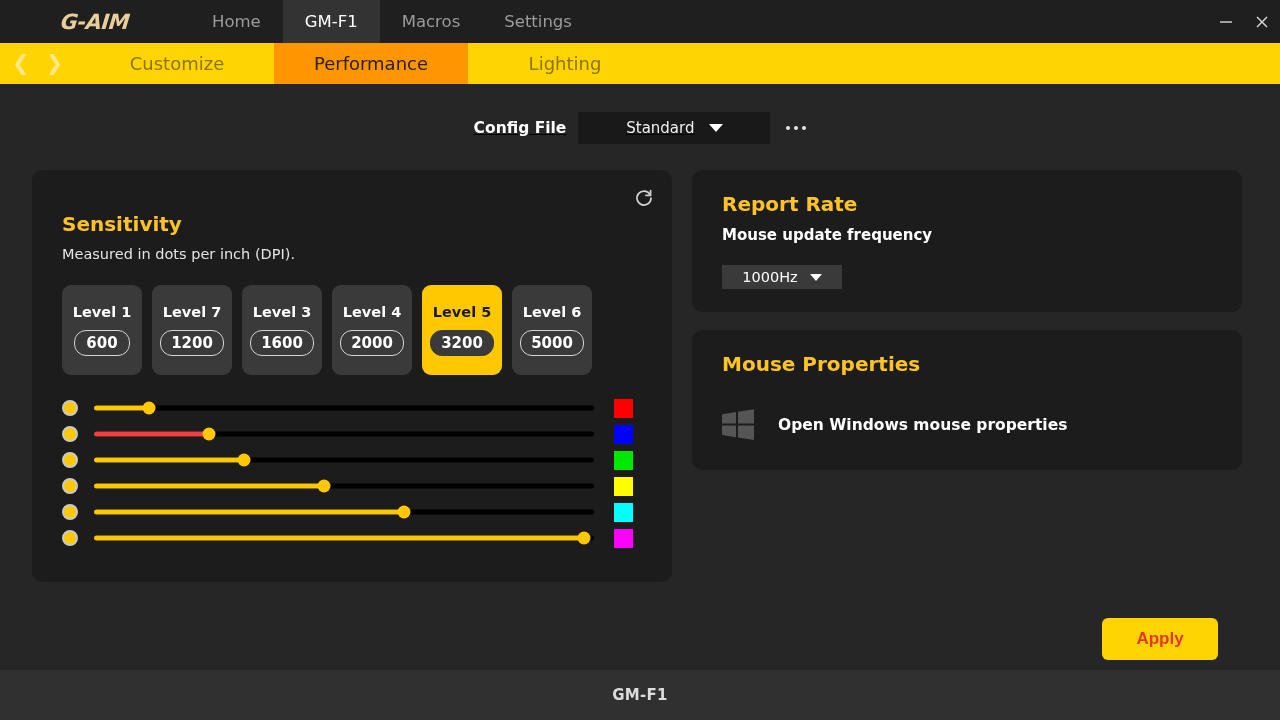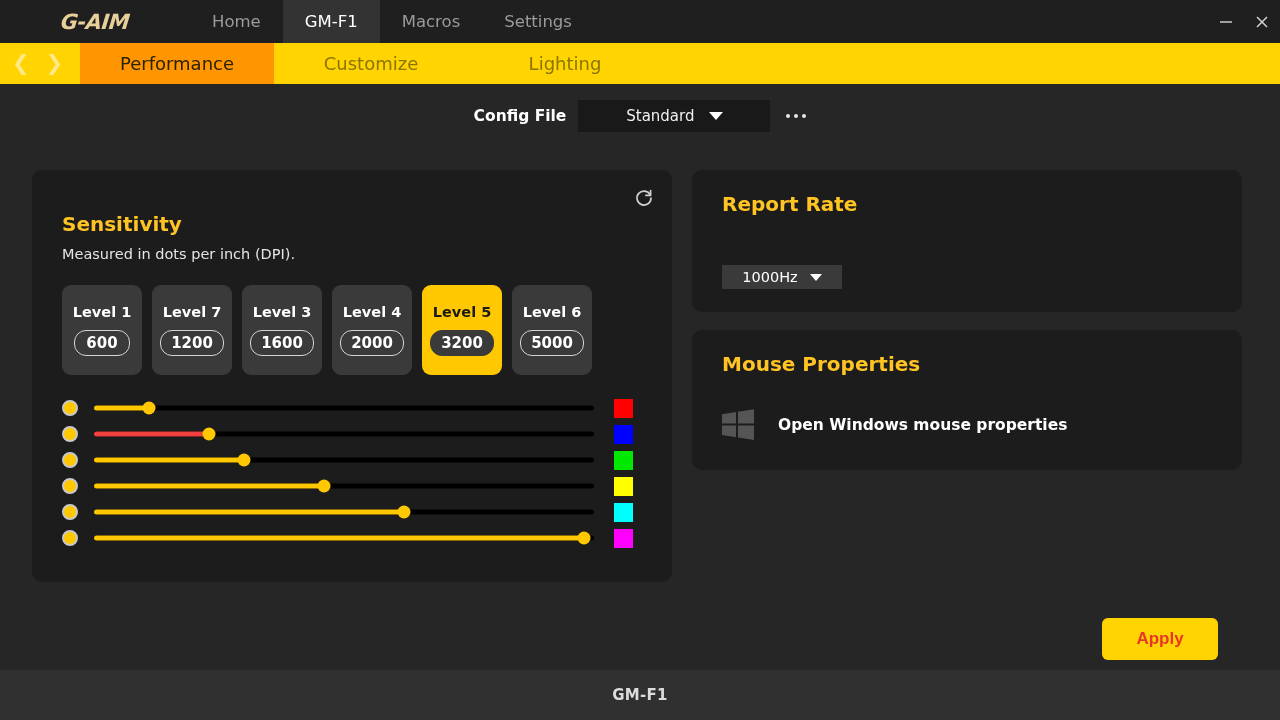--- a/index.html
+++ b/index.html
@@ -66,22 +66,22 @@
   .subtab {
     display: flex; align-items: center; justify-content: center;
     width: 194px;
     font-size: 18px; color: #8a7500; cursor: pointer;
     font-weight: 400;
   }
   .subtab.active { background: #FF9500; color: #2a2200; }
 
   
   .config-row {
-    position: absolute; top: 100px; left: 0; width: 1280px;
-    display: flex; align-items: center; justify-content: center; gap: 0;
+    position: absolute; top: 112px; left: 0; width: 1280px;
+    display: flex; align-items: center; justify-content: center; gap: 0; text-decoration: underline;
   }
   .config-label {
     font-size: 15.5px; font-weight: 700; color: #ffffff;
     margin-right: 12px;
   }
   .config-select {
     width: 192px; height: 32px; background: #191919;
     display: flex; align-items: center; justify-content: center;
     gap: 14px; cursor: pointer;
   }
@@ -232,22 +232,22 @@
       </div>
     </div>
   </div>
 
   <div class="subbar">
     <div class="arrows">
       <span class="arrow">❮</span>
       <span class="arrow">❯</span>
     </div>
     <div class="subtabs">
+      <div class="subtab">Customize</div>
       <div class="subtab active">Performance</div>
-      <div class="subtab">Customize</div>
       <div class="subtab">Lighting</div>
     </div>
   </div>
 
   <div class="config-row">
     <span class="config-label">Config File</span>
     <div class="config-select">
       <span class="val">Standard</span>
       <span class="caret"></span>
     </div>
@@ -349,20 +349,21 @@
             <span class="track-fill" style="width: 98%; background: rgb(255, 200, 0);"></span>
             <span class="track-knob" style="left: 98%;"></span>
           </span>
           <span class="swatch" style="background: rgb(255, 0, 255);"></span>
         </div>
       </div>
   </div>
 
   <div class="panel" id="reportrate-panel">
     <div style="position:absolute;left:30px;top:22px;" class="panel-title">Report Rate</div>
+    <div style="position:absolute;left:30px;top:56px;" class="panel-sub bold">Mouse update frequency</div>
     <div class="rr-select">
       <span class="val">1000Hz</span>
       <span class="caret-sm"></span>
     </div>
   </div>
 
   <div class="panel" id="mouseprops-panel">
     <div style="position:absolute;left:30px;top:22px;" class="panel-title">Mouse Properties</div>
     <div class="mp-row">
       <span class="win-logo">

